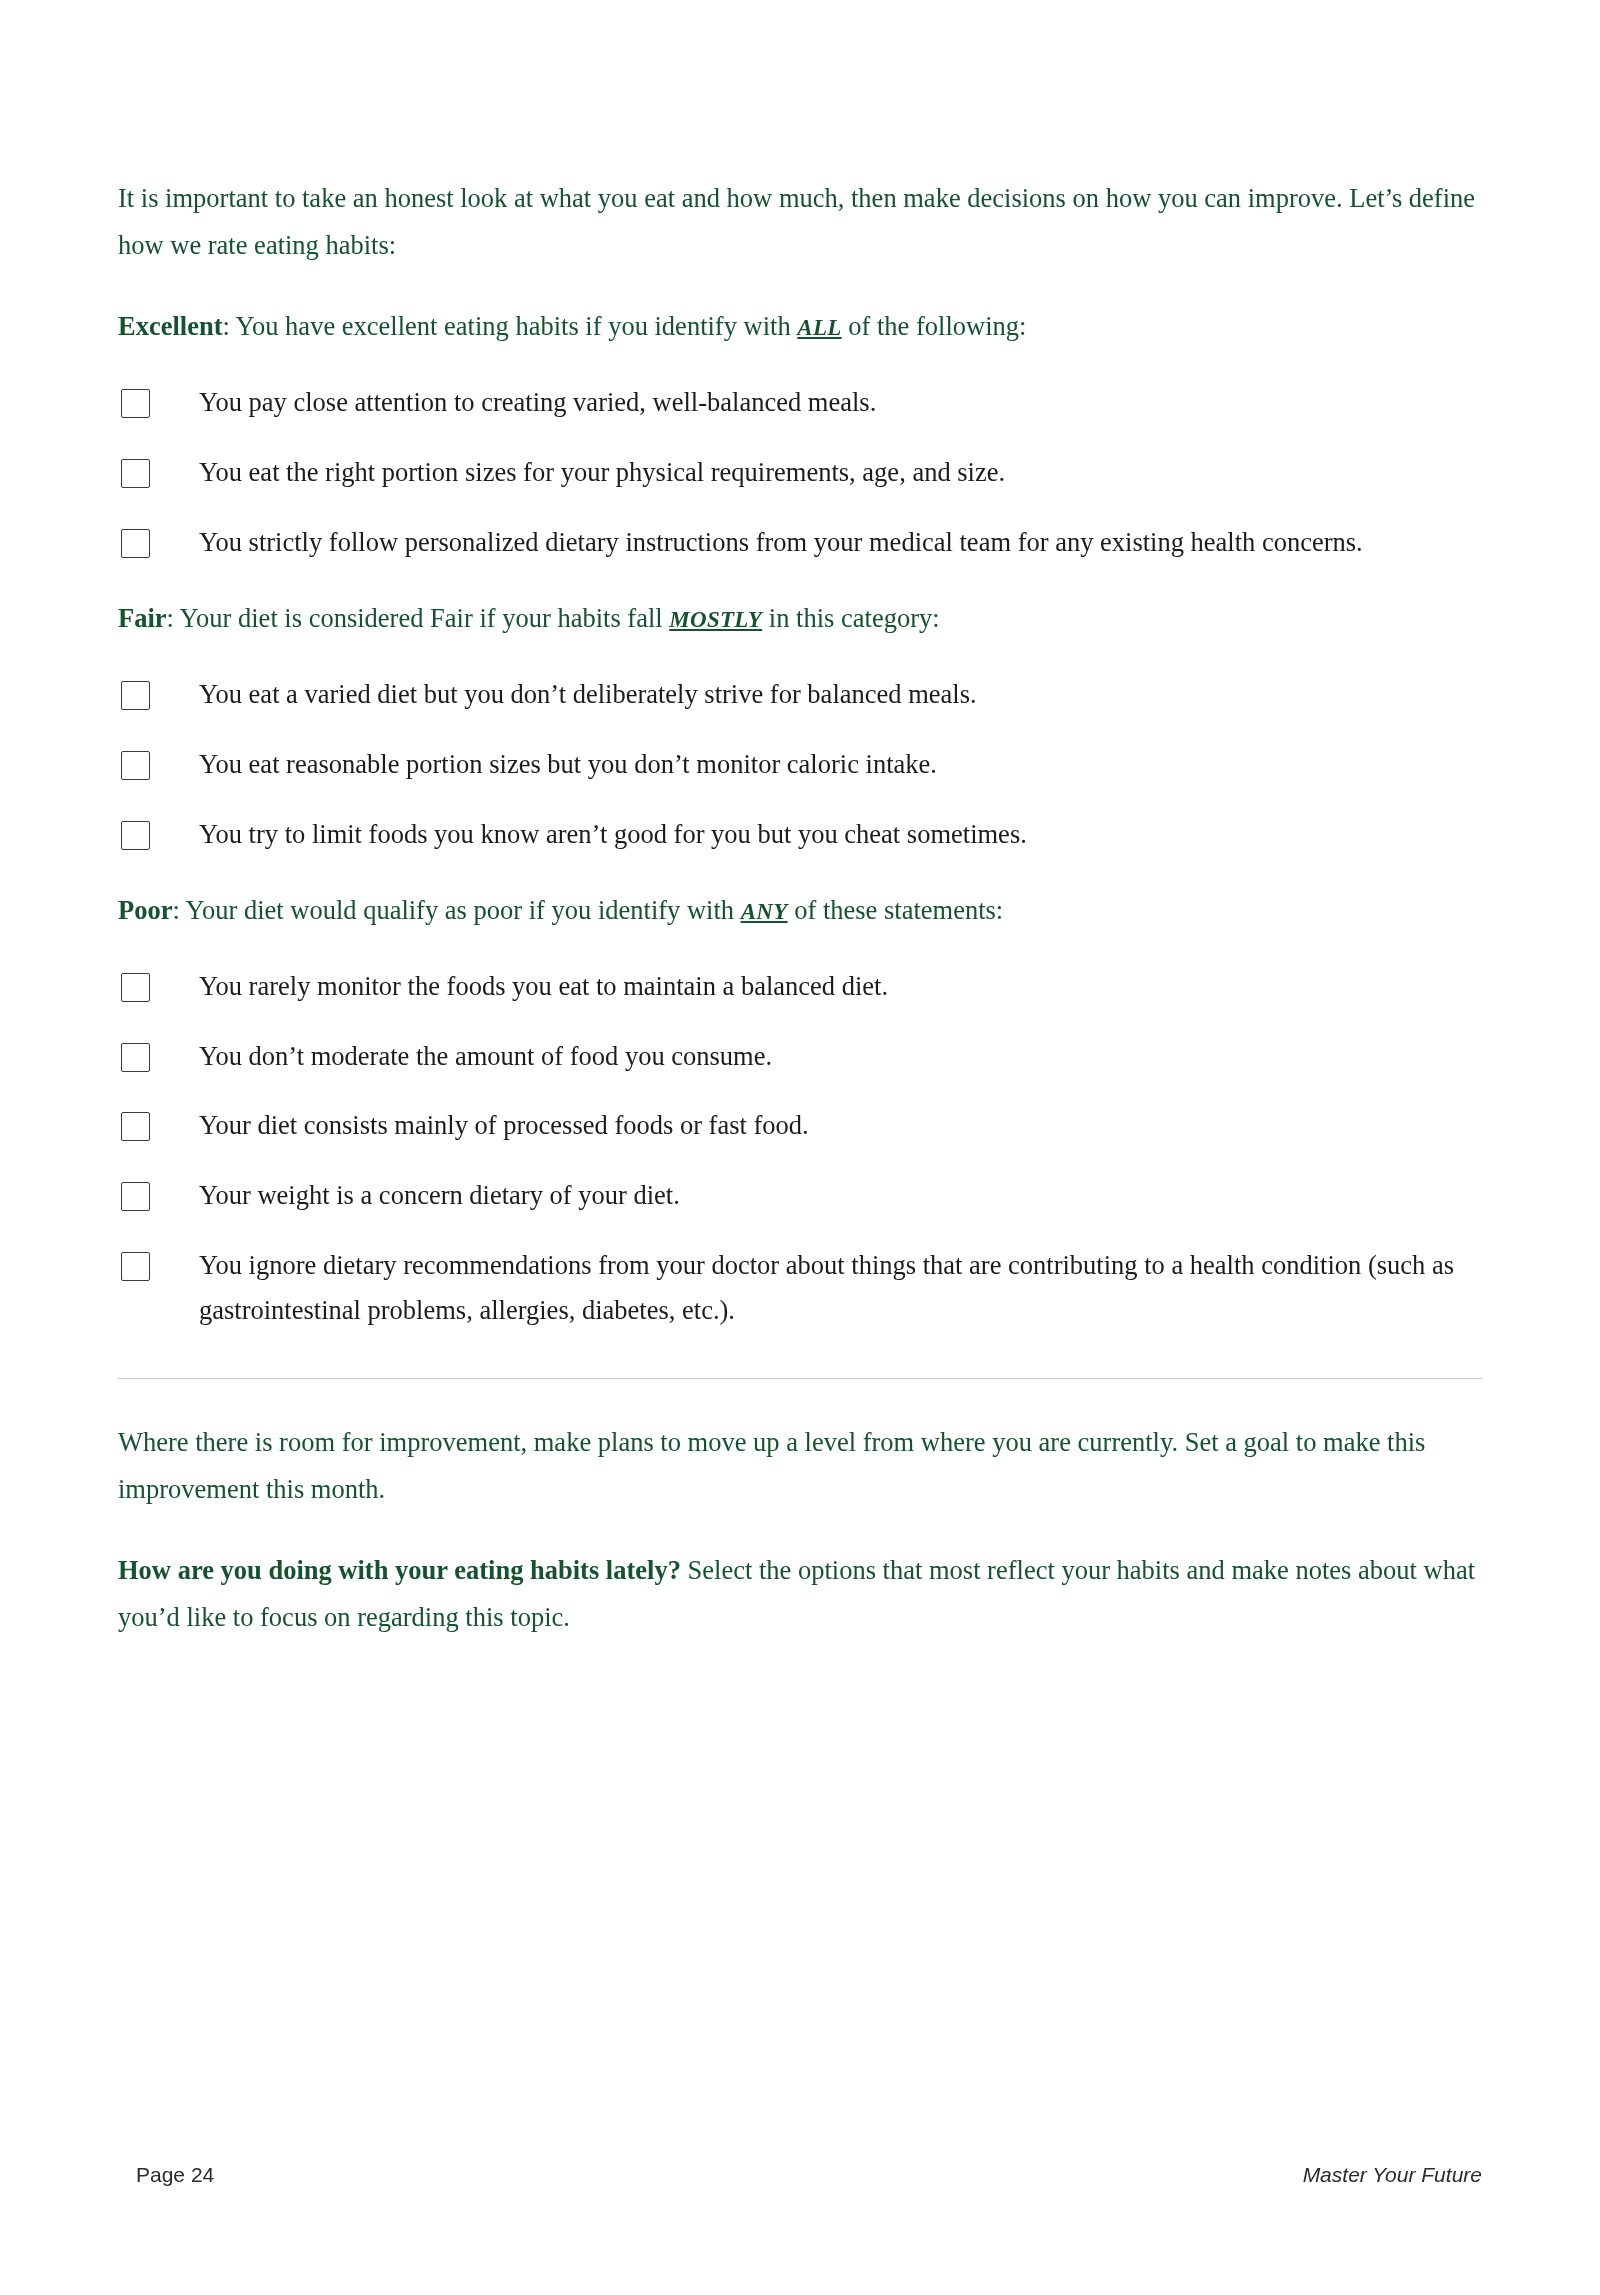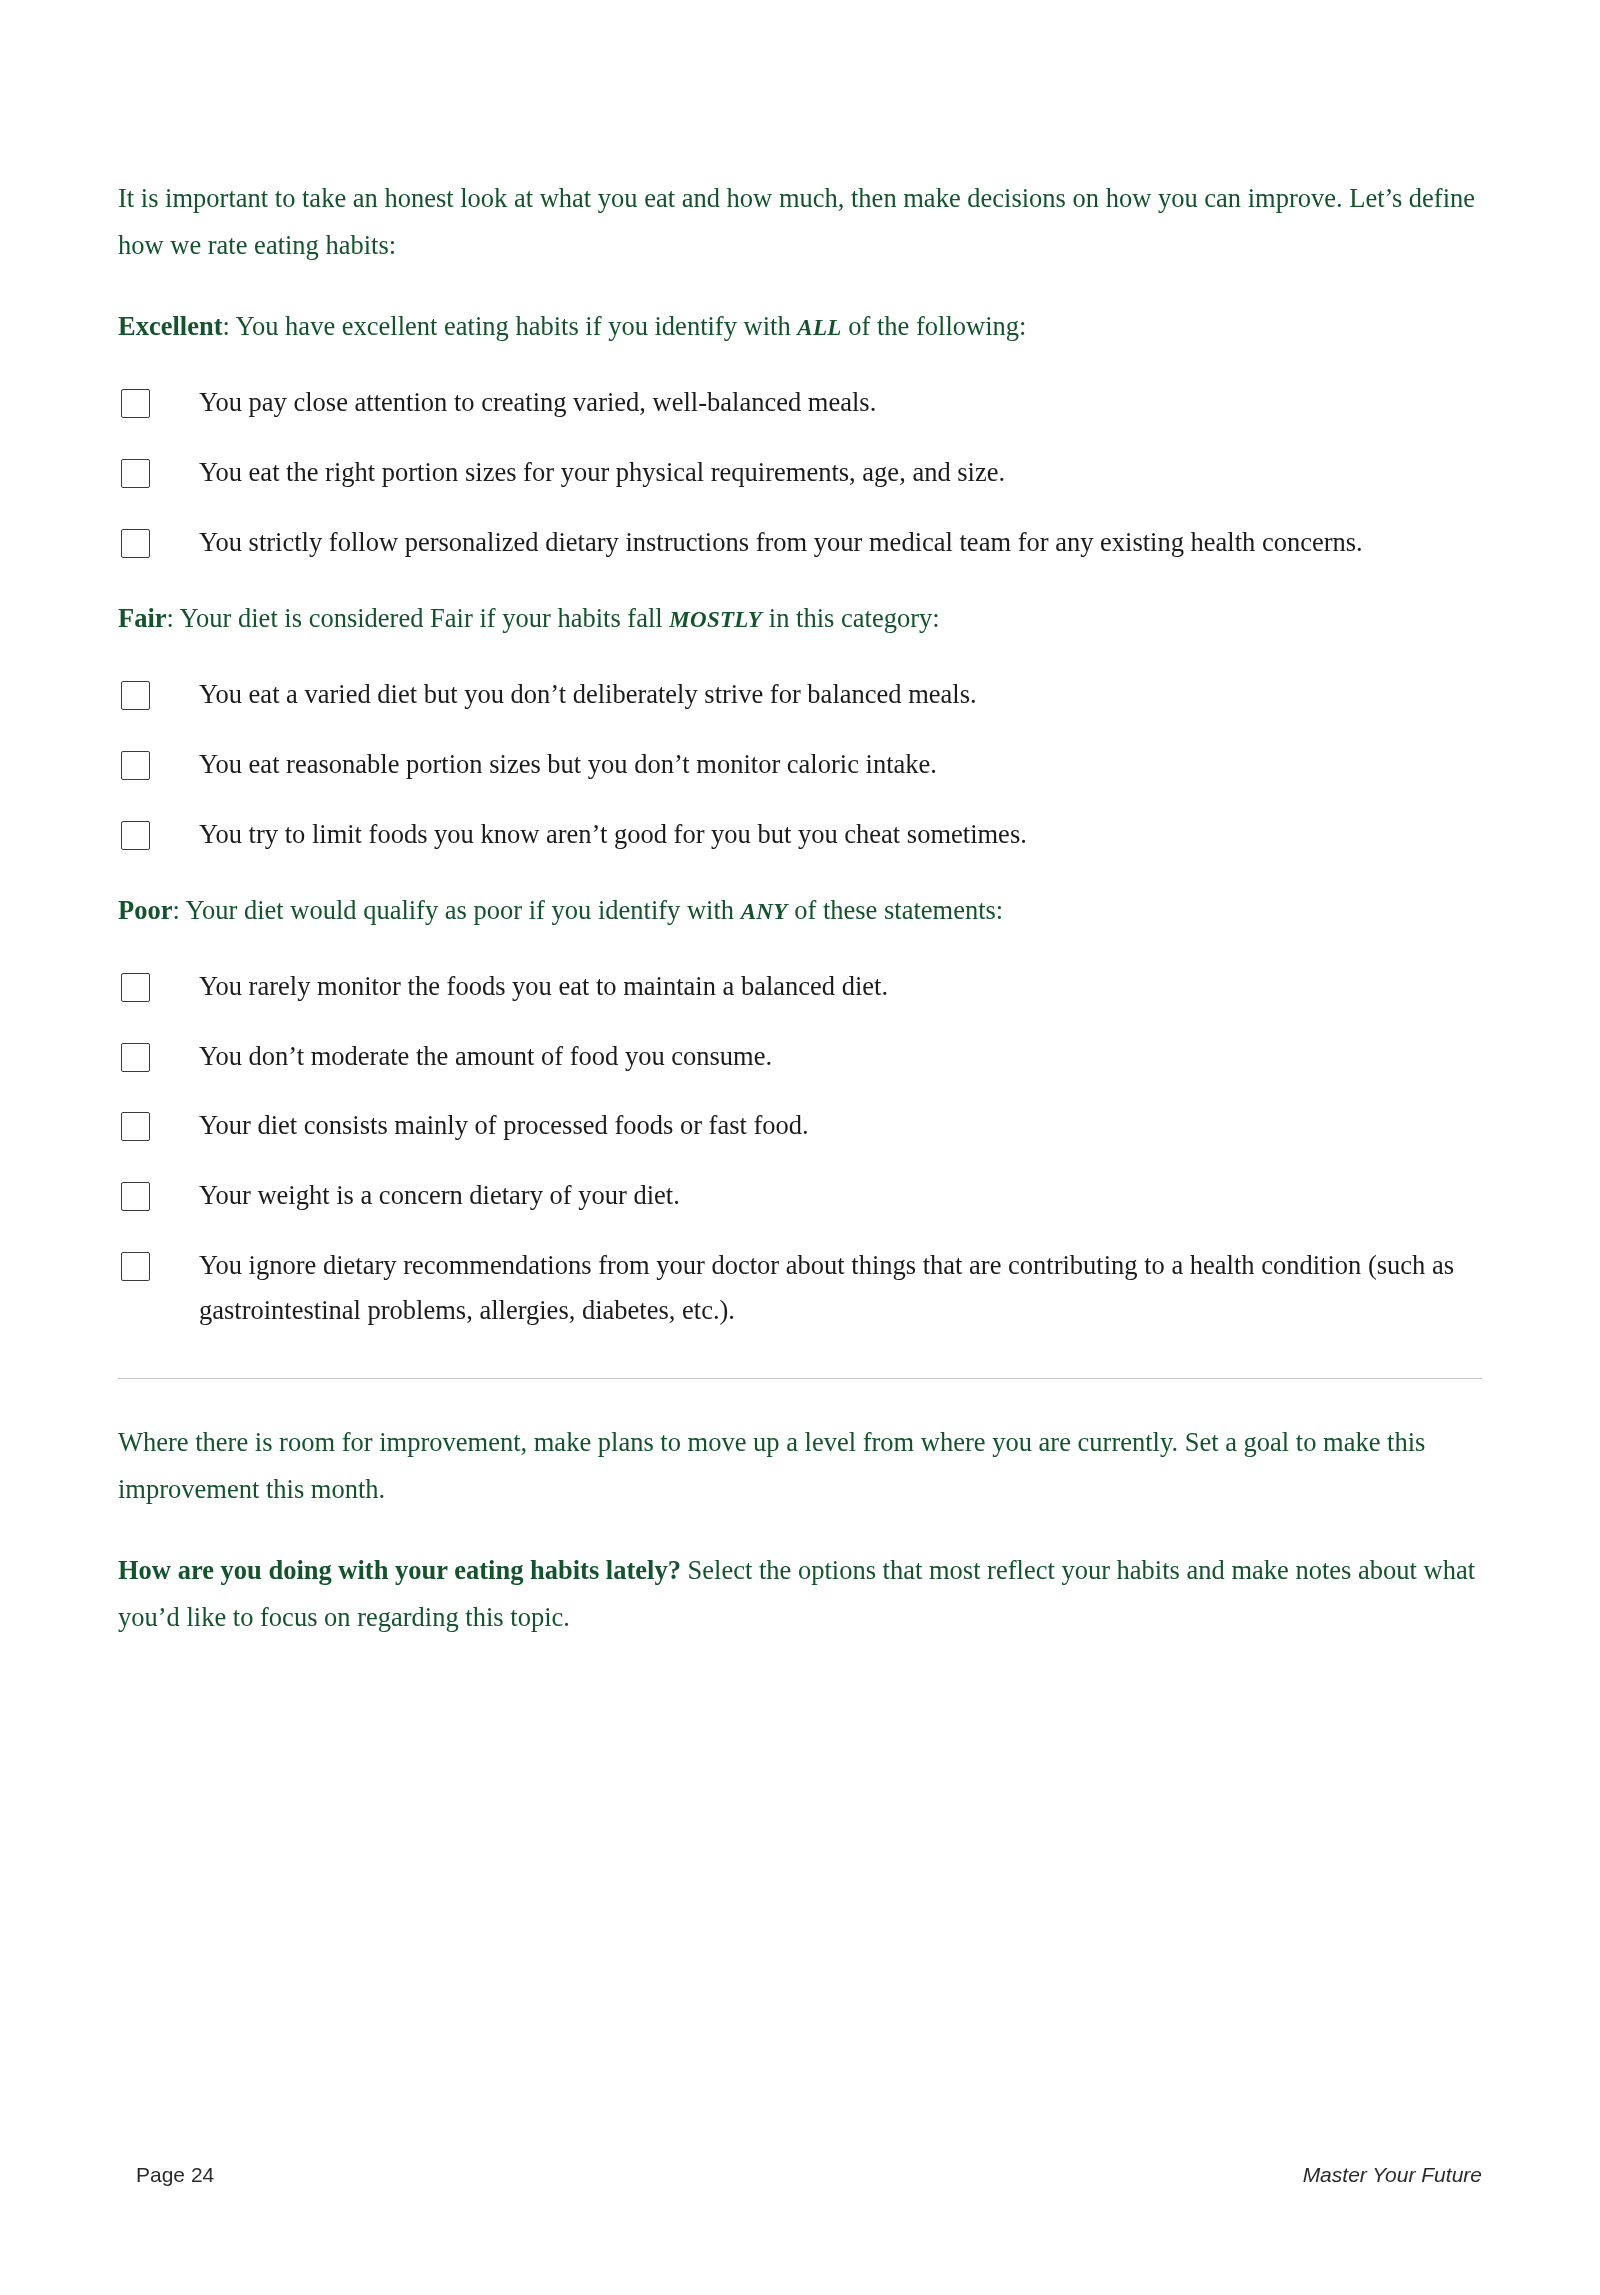--- a/index.html
+++ b/index.html
@@ -33,20 +33,21 @@
     margin-bottom: 30px;
   }
   .lead {
     font-weight: bold;
   }
   .smallcaps-italic {
     font-style: italic;
     font-weight: bold;
     font-size: 23px;
     letter-spacing: 0.3px;
+    text-decoration: underline;
   }
   .checklist {
     margin: 0 0 30px 0;
     padding: 0;
     list-style: none;
   }
   .check-item {
     display: flex;
     align-items: flex-start;
     margin: 8px 0 24px 0;

